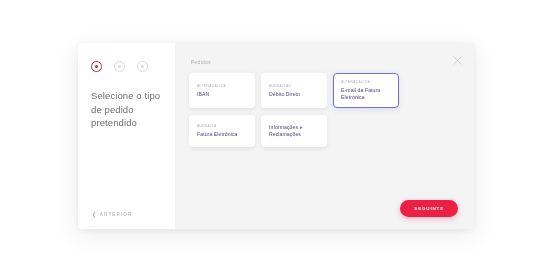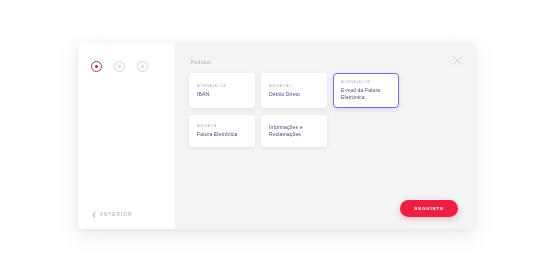--- a/index.html
+++ b/index.html
@@ -218,20 +218,21 @@
           <span class="dot"></span>
         </div>
         <div class="step">
           <span class="dot"></span>
         </div>
         <div class="step">
           <span class="dot"></span>
         </div>
       </div>
 
+      <div class="side-title">Selecione o tipo de pedido pretendido</div>
 
       <div class="prev-btn">
         <span class="chev">❮</span>
         <span>ANTERIOR</span>
       </div>
     </div>
 
     <div class="main">
 
       <div class="section-label">Pedidos</div>

